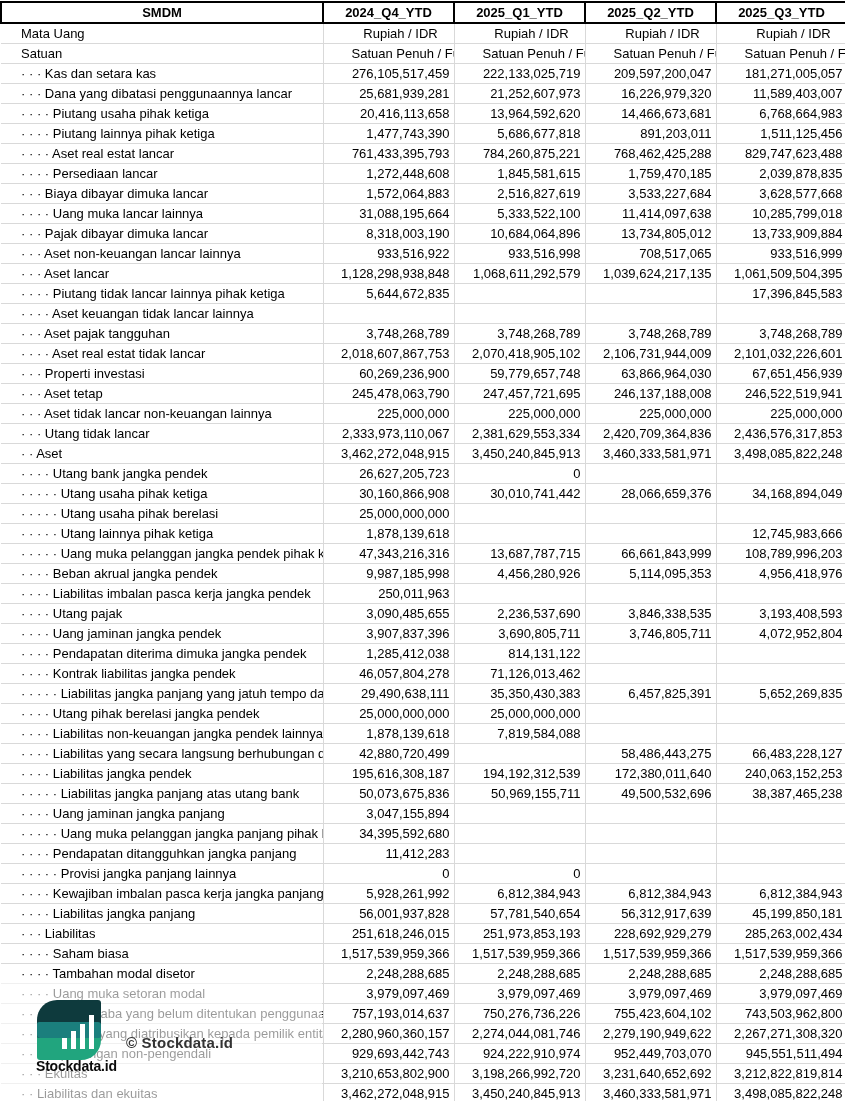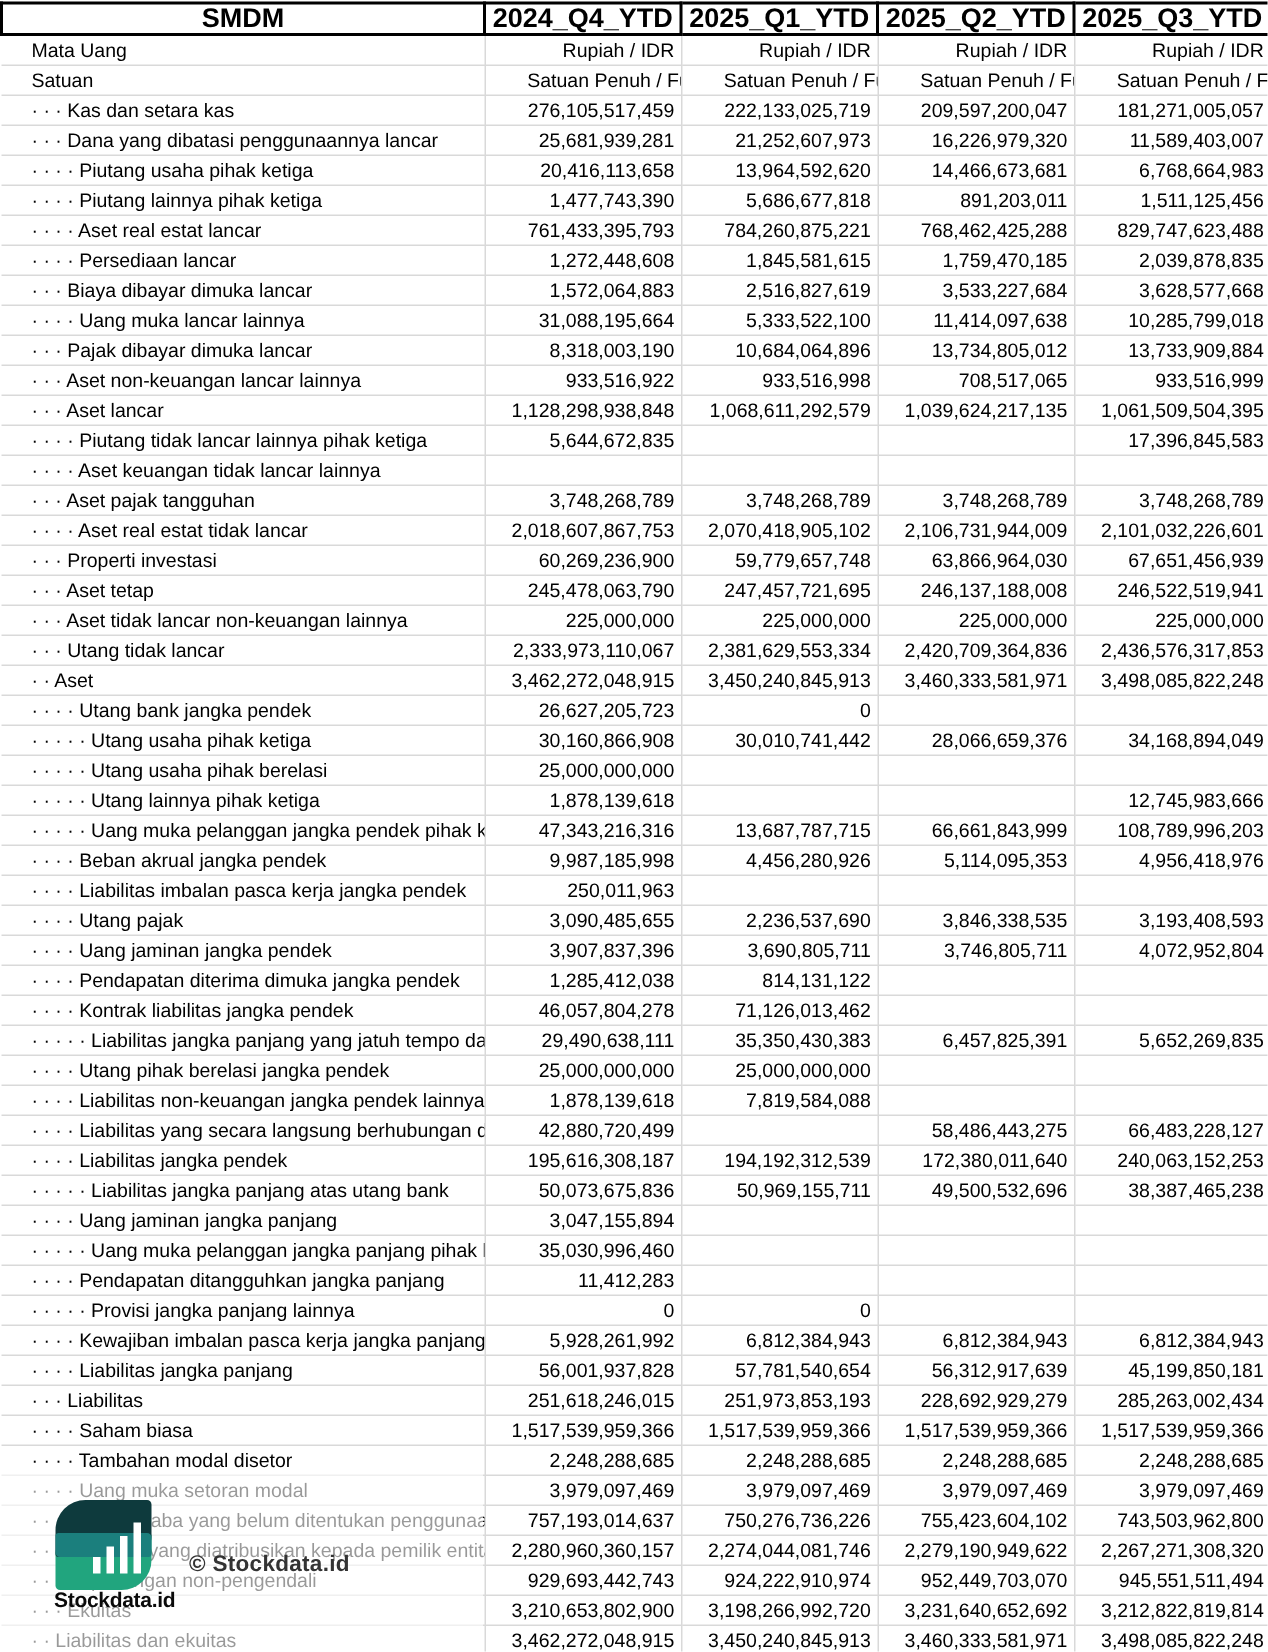--- a/index.html
+++ b/index.html
@@ -9,28 +9,28 @@
   }
   table{
     border-collapse:collapse;table-layout:fixed;width:846px;margin-top:1px;
   }
   tr{height:20px;}
   th,td{
     padding:0 4px;font-size:13px;line-height:19px;white-space:nowrap;
     overflow:hidden;vertical-align:middle;
   }
   thead th{
-    font-weight:bold;text-align:center;border:2px solid #000;font-size:18px;
+    font-weight:bold;text-align:center;border:2px solid #000;font-size:13px;
     background:#fff;
   }
   thead th.company{text-align:center;}
   td{border-right:1px solid #d9d9d9;border-bottom:1px solid #d9d9d9;}
   td.label{text-align:left;padding-left:20px;}
   td.num{text-align:right;}
-  td.metaval{text-align:right;padding-left:28px;}
+  td.metaval{text-align:center;padding-left:28px;}
   tbody tr:last-child td{border-bottom:2px solid #000;}
 
   
   .wm-fade{
     position:absolute;left:0;top:981px;width:322px;height:120px;
     background:rgba(255,255,255,0.6);z-index:2;
   }
   .wm-logo{position:absolute;left:37px;top:1000px;width:64px;height:60px;z-index:3;}
   .leaf-green{position:absolute;left:0;top:22px;width:64px;height:38px;
     background:var(--logo-green,#21a57e);border-radius:14px 2px 20px 3px;}
@@ -349,21 +349,21 @@
       </tr>
       <tr>
         <td class="label">· · · · Uang jaminan jangka panjang</td>
         <td class="num">3,047,155,894</td>
         <td class="num"></td>
         <td class="num"></td>
         <td class="num"></td>
       </tr>
       <tr>
         <td class="label">· · · · · Uang muka pelanggan jangka panjang pihak ketiga</td>
-        <td class="num">35,030,996,460</td>
+        <td class="num">34,395,592,680</td>
         <td class="num"></td>
         <td class="num"></td>
         <td class="num"></td>
       </tr>
       <tr>
         <td class="label">· · · · Pendapatan ditangguhkan jangka panjang</td>
         <td class="num">11,412,283</td>
         <td class="num"></td>
         <td class="num"></td>
         <td class="num"></td>

